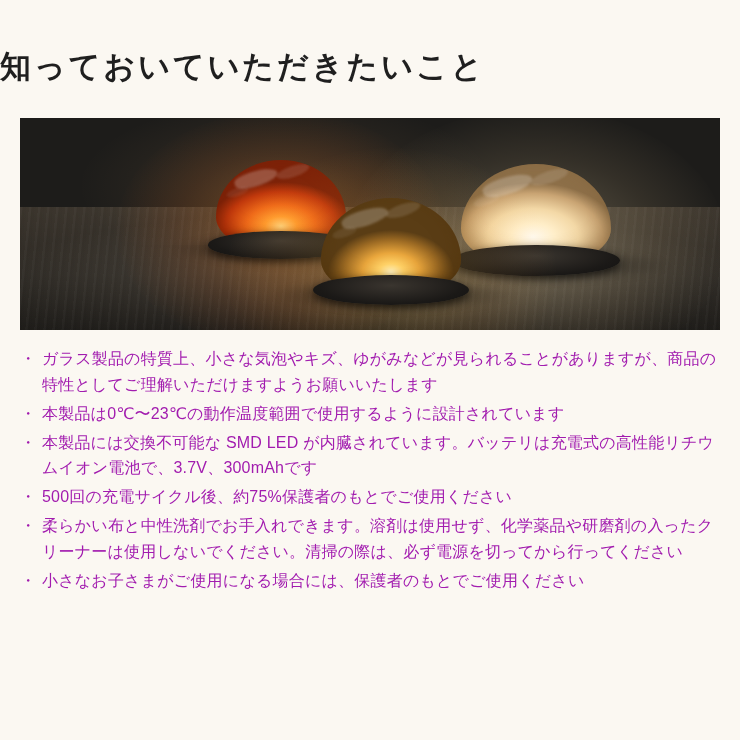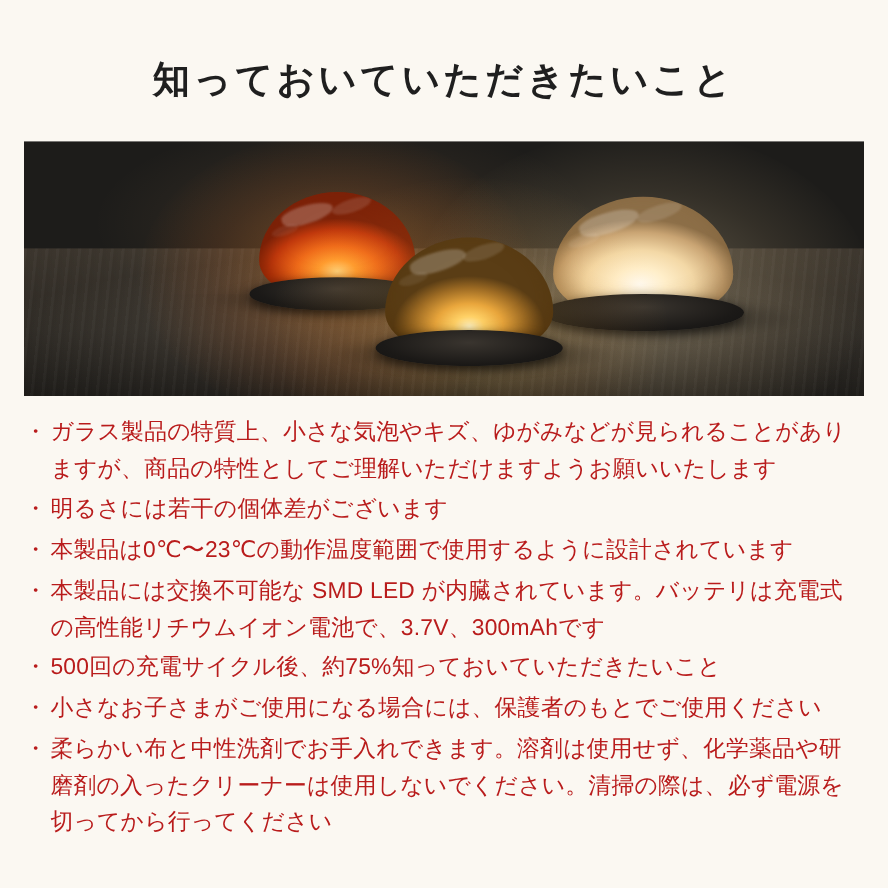--- a/index.html
+++ b/index.html
@@ -15,21 +15,21 @@
     overflow: hidden;
   }
   .page {
     position: relative;
     width: 740px;
     height: 740px;
     box-sizing: border-box;
   }
   .title {
     width: 100%;
-    text-align: center;
+    text-align: left;
     font-size: 31px;
     font-weight: 700;
     letter-spacing: 3px;
     color: #1f1f1f;
     padding-top: 26px;
     padding-bottom: 10px;
     line-height: 1.3;
   }
   .photo {
     position: relative;
@@ -157,23 +157,23 @@
     padding: 16px 22px 0 22px;
     box-sizing: border-box;
   }
   ul.notes {
     list-style: none;
     margin: 0;
     padding: 0;
   }
   ul.notes li {
     position: relative;
-    font-size: 19px;
+    font-size: 16px;
     line-height: 1.62;
-    color: #b91c1c;
+    color: #a21caf;
     padding-left: 20px;
     margin-bottom: 3px;
     letter-spacing: 0.2px;
   }
   ul.notes li:before {
     content: "\30FB";
     position: absolute;
     left: -2px;
     top: 0;
   }
@@ -221,22 +221,21 @@
           <div class="facet f3"></div>
         </div>
         <div class="base"></div>
       </div>
     </div>
   </div>
 
   <div class="content">
     <ul class="notes">
       <li>ガラス製品の特質上、小さな気泡やキズ、ゆがみなどが見られることがありますが、商品の特性としてご理解いただけますようお願いいたします</li>
-      <li>明るさには若干の個体差がございます</li>
       <li>本製品は0℃〜23℃の動作温度範囲で使用するように設計されています</li>
       <li>本製品には交換不可能な SMD LED が内臓されています。バッテリは充電式の高性能リチウムイオン電池で、3.7V、300mAhです</li>
-      <li>500回の充電サイクル後、約75%知っておいていただきたいこと</li>
+      <li>500回の充電サイクル後、約75%保護者のもとでご使用ください</li>
+      <li>柔らかい布と中性洗剤でお手入れできます。溶剤は使用せず、化学薬品や研磨剤の入ったクリーナーは使用しないでください。清掃の際は、必ず電源を切ってから行ってください</li>
       <li>小さなお子さまがご使用になる場合には、保護者のもとでご使用ください</li>
-      <li>柔らかい布と中性洗剤でお手入れできます。溶剤は使用せず、化学薬品や研磨剤の入ったクリーナーは使用しないでください。清掃の際は、必ず電源を切ってから行ってください</li>
     </ul>
   </div>
 
 </div>
 
 </body></html>

